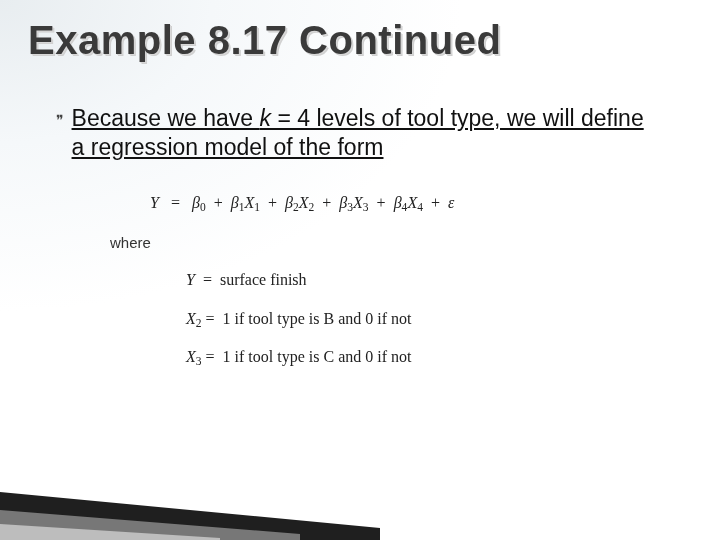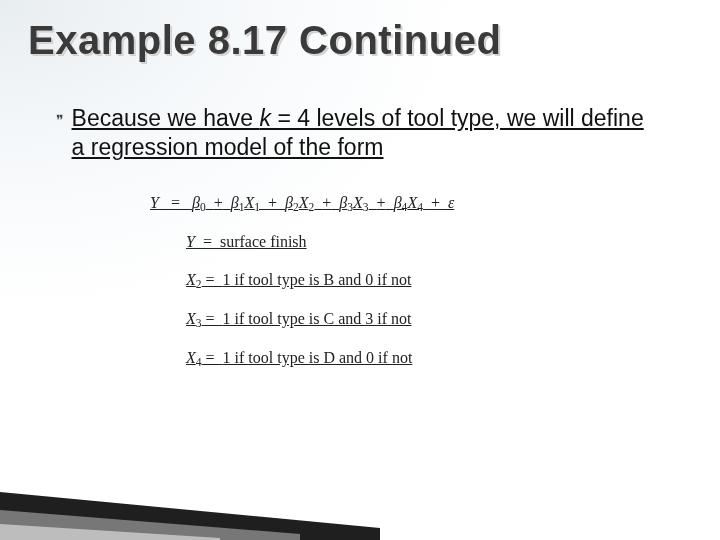--- a/index.html
+++ b/index.html
@@ -58,21 +58,20 @@
     position: absolute;
     top: 188px;
     left: 150px;
     font-family: Georgia, "Times New Roman", serif;
     font-size: 16px;
     color: #222;
     line-height: 1.9;
   }
   .eqline {
     white-space: nowrap;
-    text-decoration: underline;
   }
   .eqline .ivar { font-style: italic; }
   .eqline sub { font-size: 0.72em; vertical-align: -0.25em; }
   .where {
     font-family: Arial, Helvetica, sans-serif;
     font-size: 15px;
     color: #333;
     margin: 10px 0 6px -40px;
   }
   .defs .eqline {
@@ -115,33 +114,31 @@
       &nbsp;<span>+</span>&nbsp;
       <span class="ivar">β</span><sub>2</sub><span class="ivar">X</span><sub>2</sub>
       &nbsp;<span>+</span>&nbsp;
       <span class="ivar">β</span><sub>3</sub><span class="ivar">X</span><sub>3</sub>
       &nbsp;<span>+</span>&nbsp;
       <span class="ivar">β</span><sub>4</sub><span class="ivar">X</span><sub>4</sub>
       &nbsp;<span>+</span>&nbsp;
       <span class="ivar">ε</span>
     </div>
 
+    <div class="where">where</div>
 
     <div class="defs">
       <div class="eqline">
         <span class="ivar">Y</span>&nbsp;&nbsp;=&nbsp;&nbsp;<span>surface finish</span>
       </div>
       <div class="eqline">
         <span class="ivar">X</span><sub>2</sub>&nbsp;=&nbsp;&nbsp;<span>1 if tool type is B and 0 if not</span>
       </div>
       <div class="eqline">
-        <span class="ivar">X</span><sub>3</sub>&nbsp;=&nbsp;&nbsp;<span>1 if tool type is C and 3 if not</span>
-      </div>
-      <div class="eqline">
-        <span class="ivar">X</span><sub>4</sub>&nbsp;=&nbsp;&nbsp;<span>1 if tool type is D and 0 if not</span>
+        <span class="ivar">X</span><sub>3</sub>&nbsp;=&nbsp;&nbsp;<span>1 if tool type is C and 0 if not</span>
       </div>
     </div>
   </div>
 
   <div class="wedge">
     <svg width="380" height="72" viewBox="0 0 380 72">
       <polygon points="0,72 0,24 380,60 380,72" fill="#1f1f1f"></polygon>
       <polygon points="0,72 0,42 300,66 300,72" fill="#777"></polygon>
       <polygon points="0,72 0,56 220,70 220,72" fill="#bdbdbd"></polygon>
     </svg>

